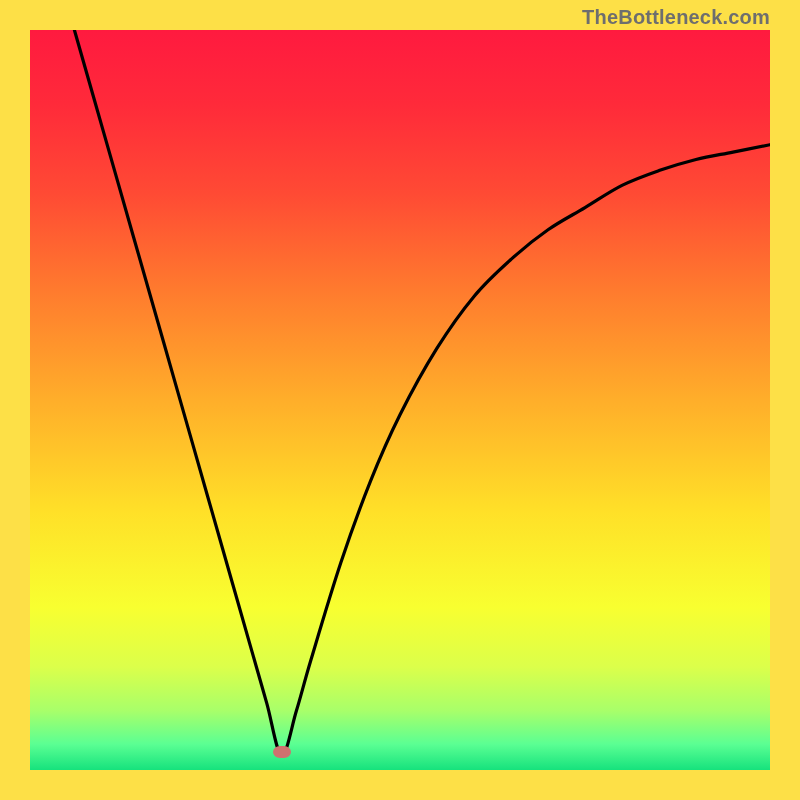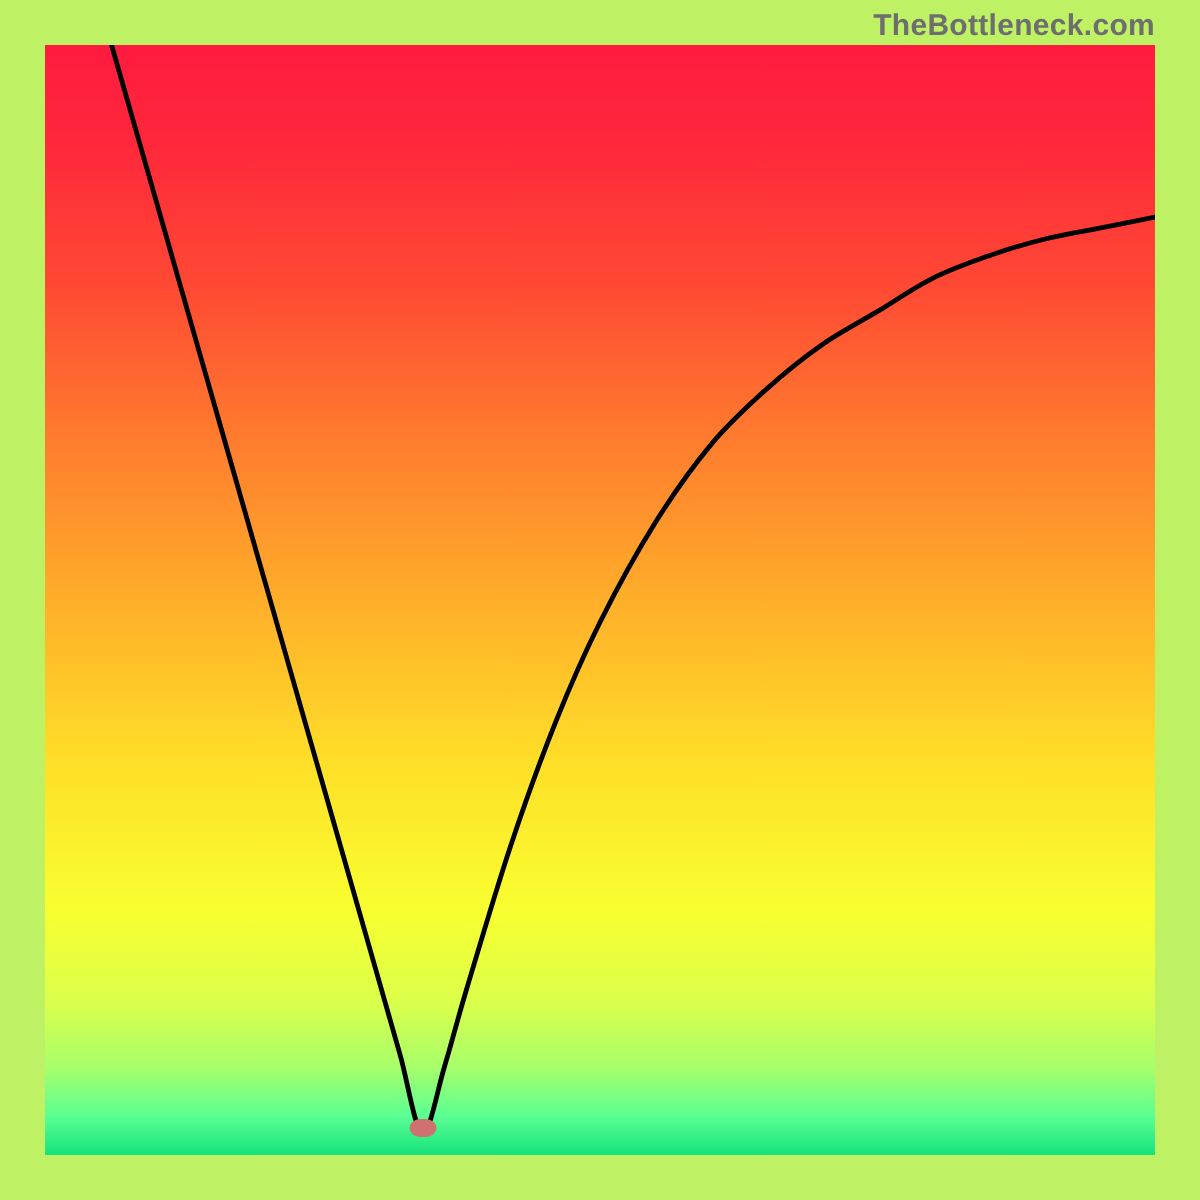--- a/index.html
+++ b/index.html
@@ -9,21 +9,21 @@
     height: 800px;
     background: #000;
     overflow: hidden;
   }
   .frame {
     position: absolute;
     left: 0;
     top: 0;
     width: 800px;
     height: 800px;
-    background: #bef264;
+    background: #fde047;
     text-align: right;
   }
   .plot-area {
     position: absolute;
     left: 30px;
     top: 30px;
     width: 740px;
     height: 740px;
     overflow: hidden;
   }

